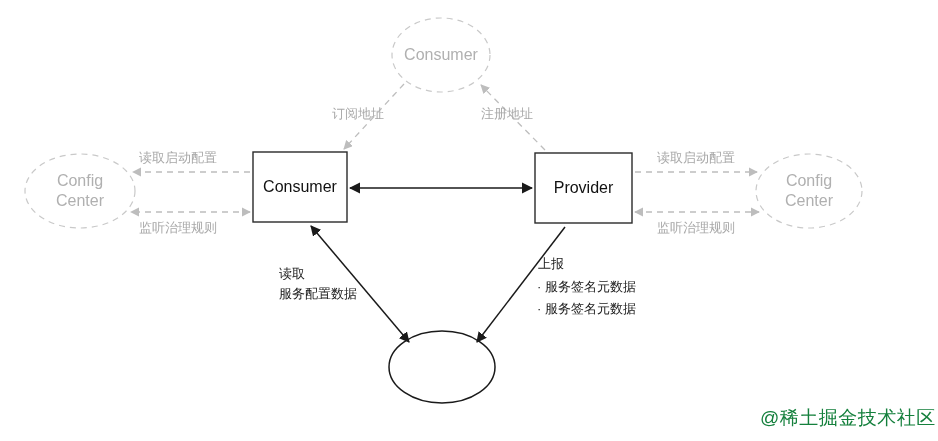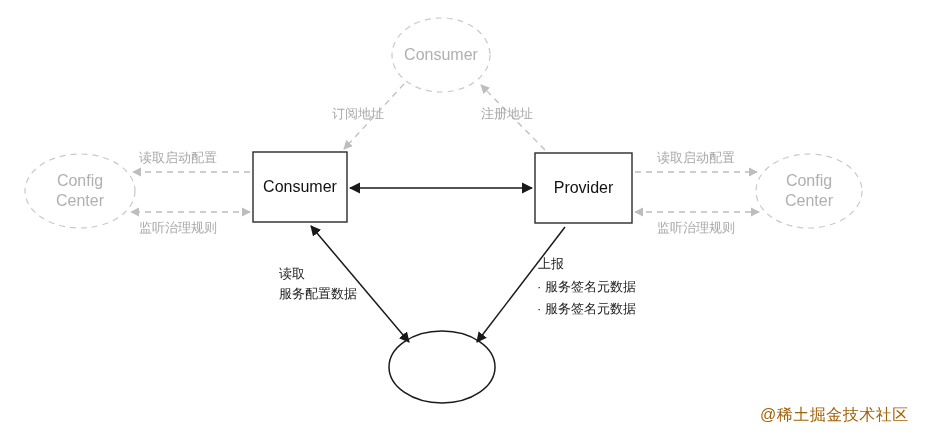--- a/index.html
+++ b/index.html
@@ -49,22 +49,22 @@
     white-space: pre-line;
   }
   .edge-label.gray {
     color: #a8a8a8;
   }
   .edge-label.dark {
     color: #1a1a1a;
   }
   .watermark {
     position: absolute;
-    font-size: 16px;
-    color: #a16207;
+    font-size: 19px;
+    color: #15803d;
     letter-spacing: 0.5px;
   }
 </style>
 </head>
 <body>
 
 <div id="diagram-root">
 
   <svg class="layer" viewBox="0 0 938 441">
     <defs>

